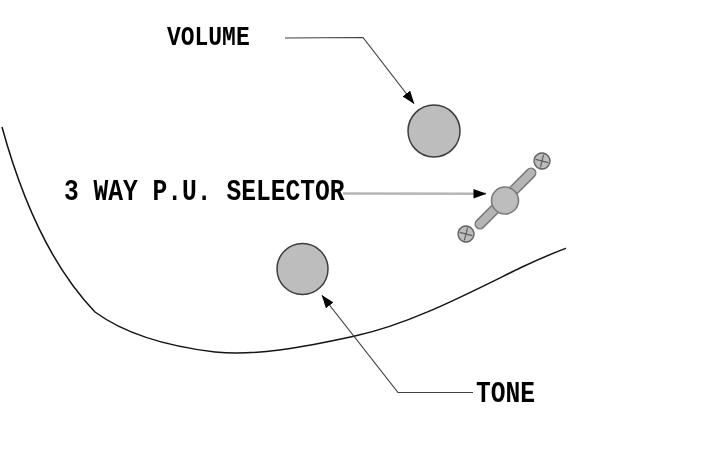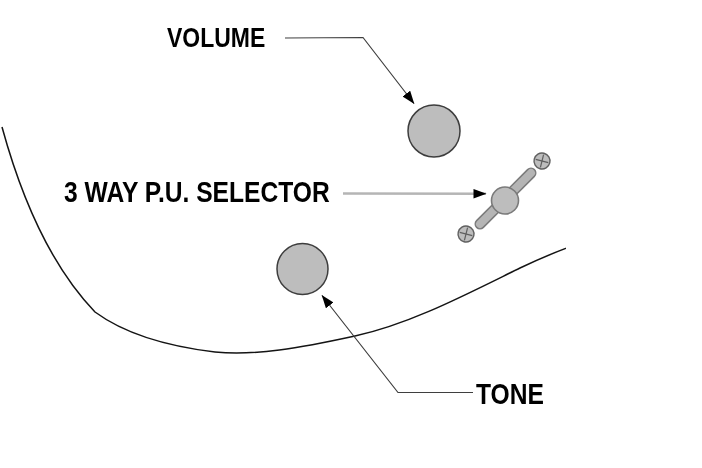--- a/index.html
+++ b/index.html
@@ -6,21 +6,21 @@
     margin: 0;
     padding: 0;
     background: #ffffff;
   }
   .canvas {
     position: relative;
     width: 566px;
     height: 468px;
     background: #ffffff;
     overflow: hidden;
-    font-family: Liberation Sans, sans-serif;
+    font-family: Liberation Mono, monospace;
   }
   .canvas svg {
     position: absolute;
     left: 0;
     top: 0;
   }
   .diagram-label {
     position: absolute;
     font-weight: bold;
     color: #000000;

